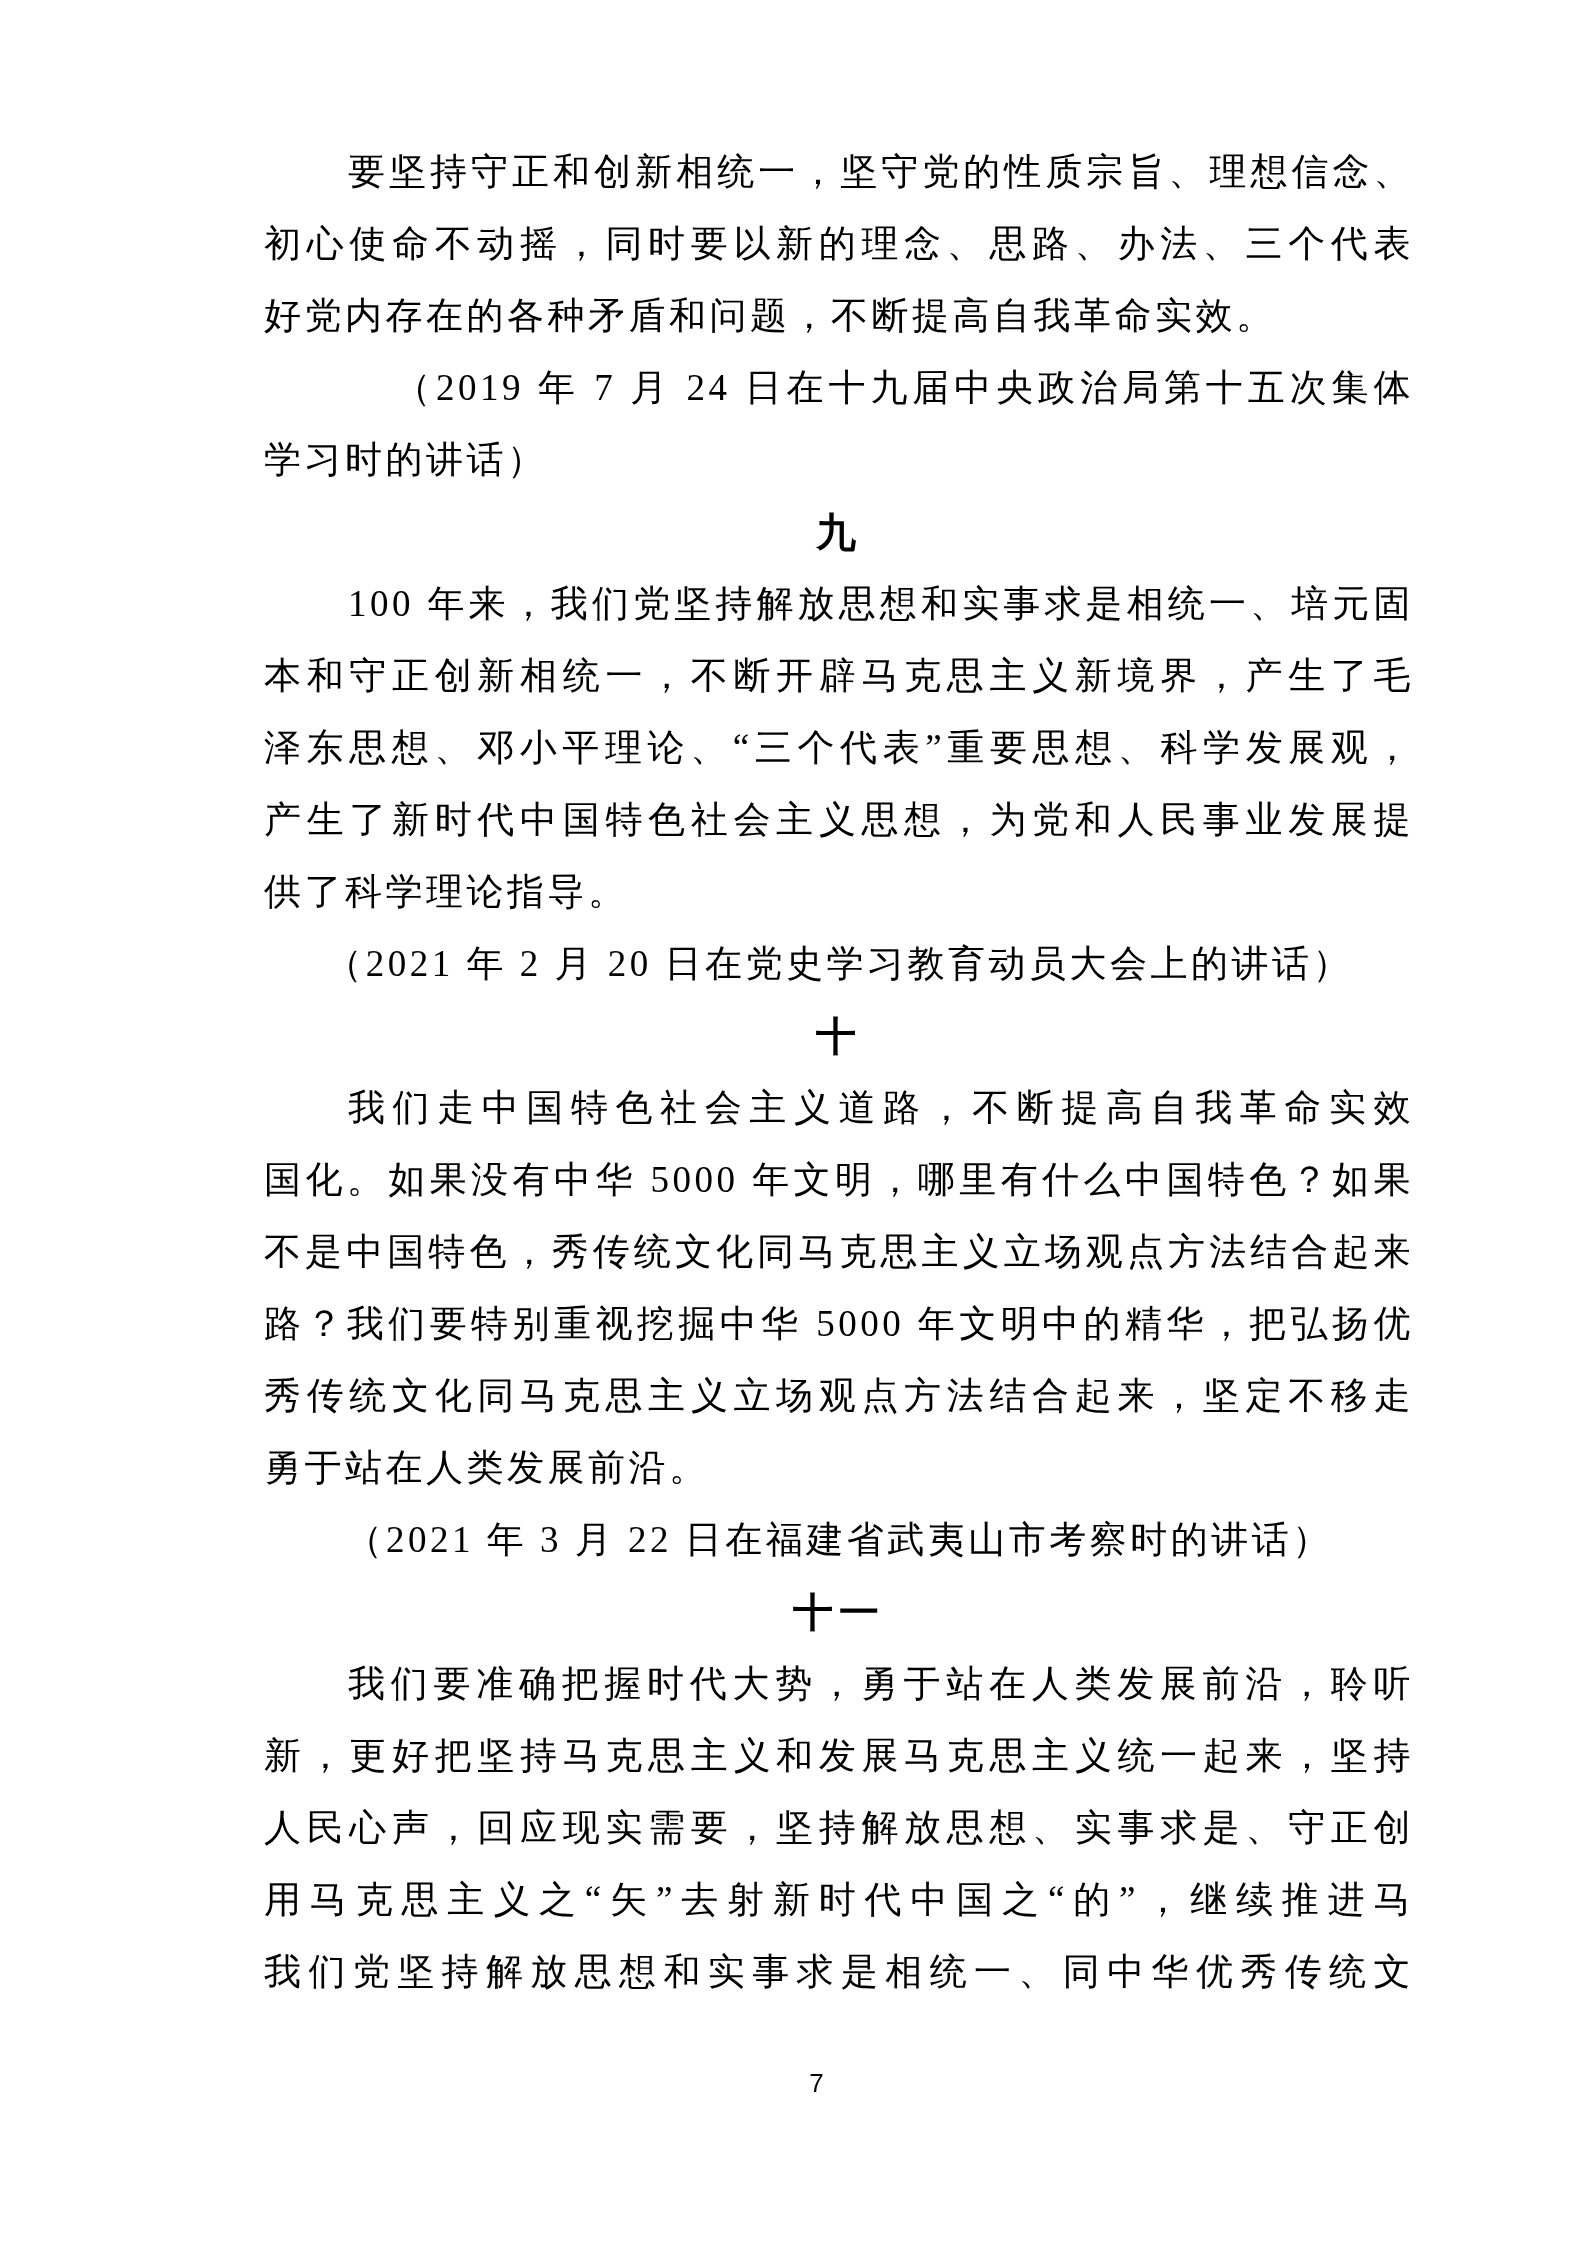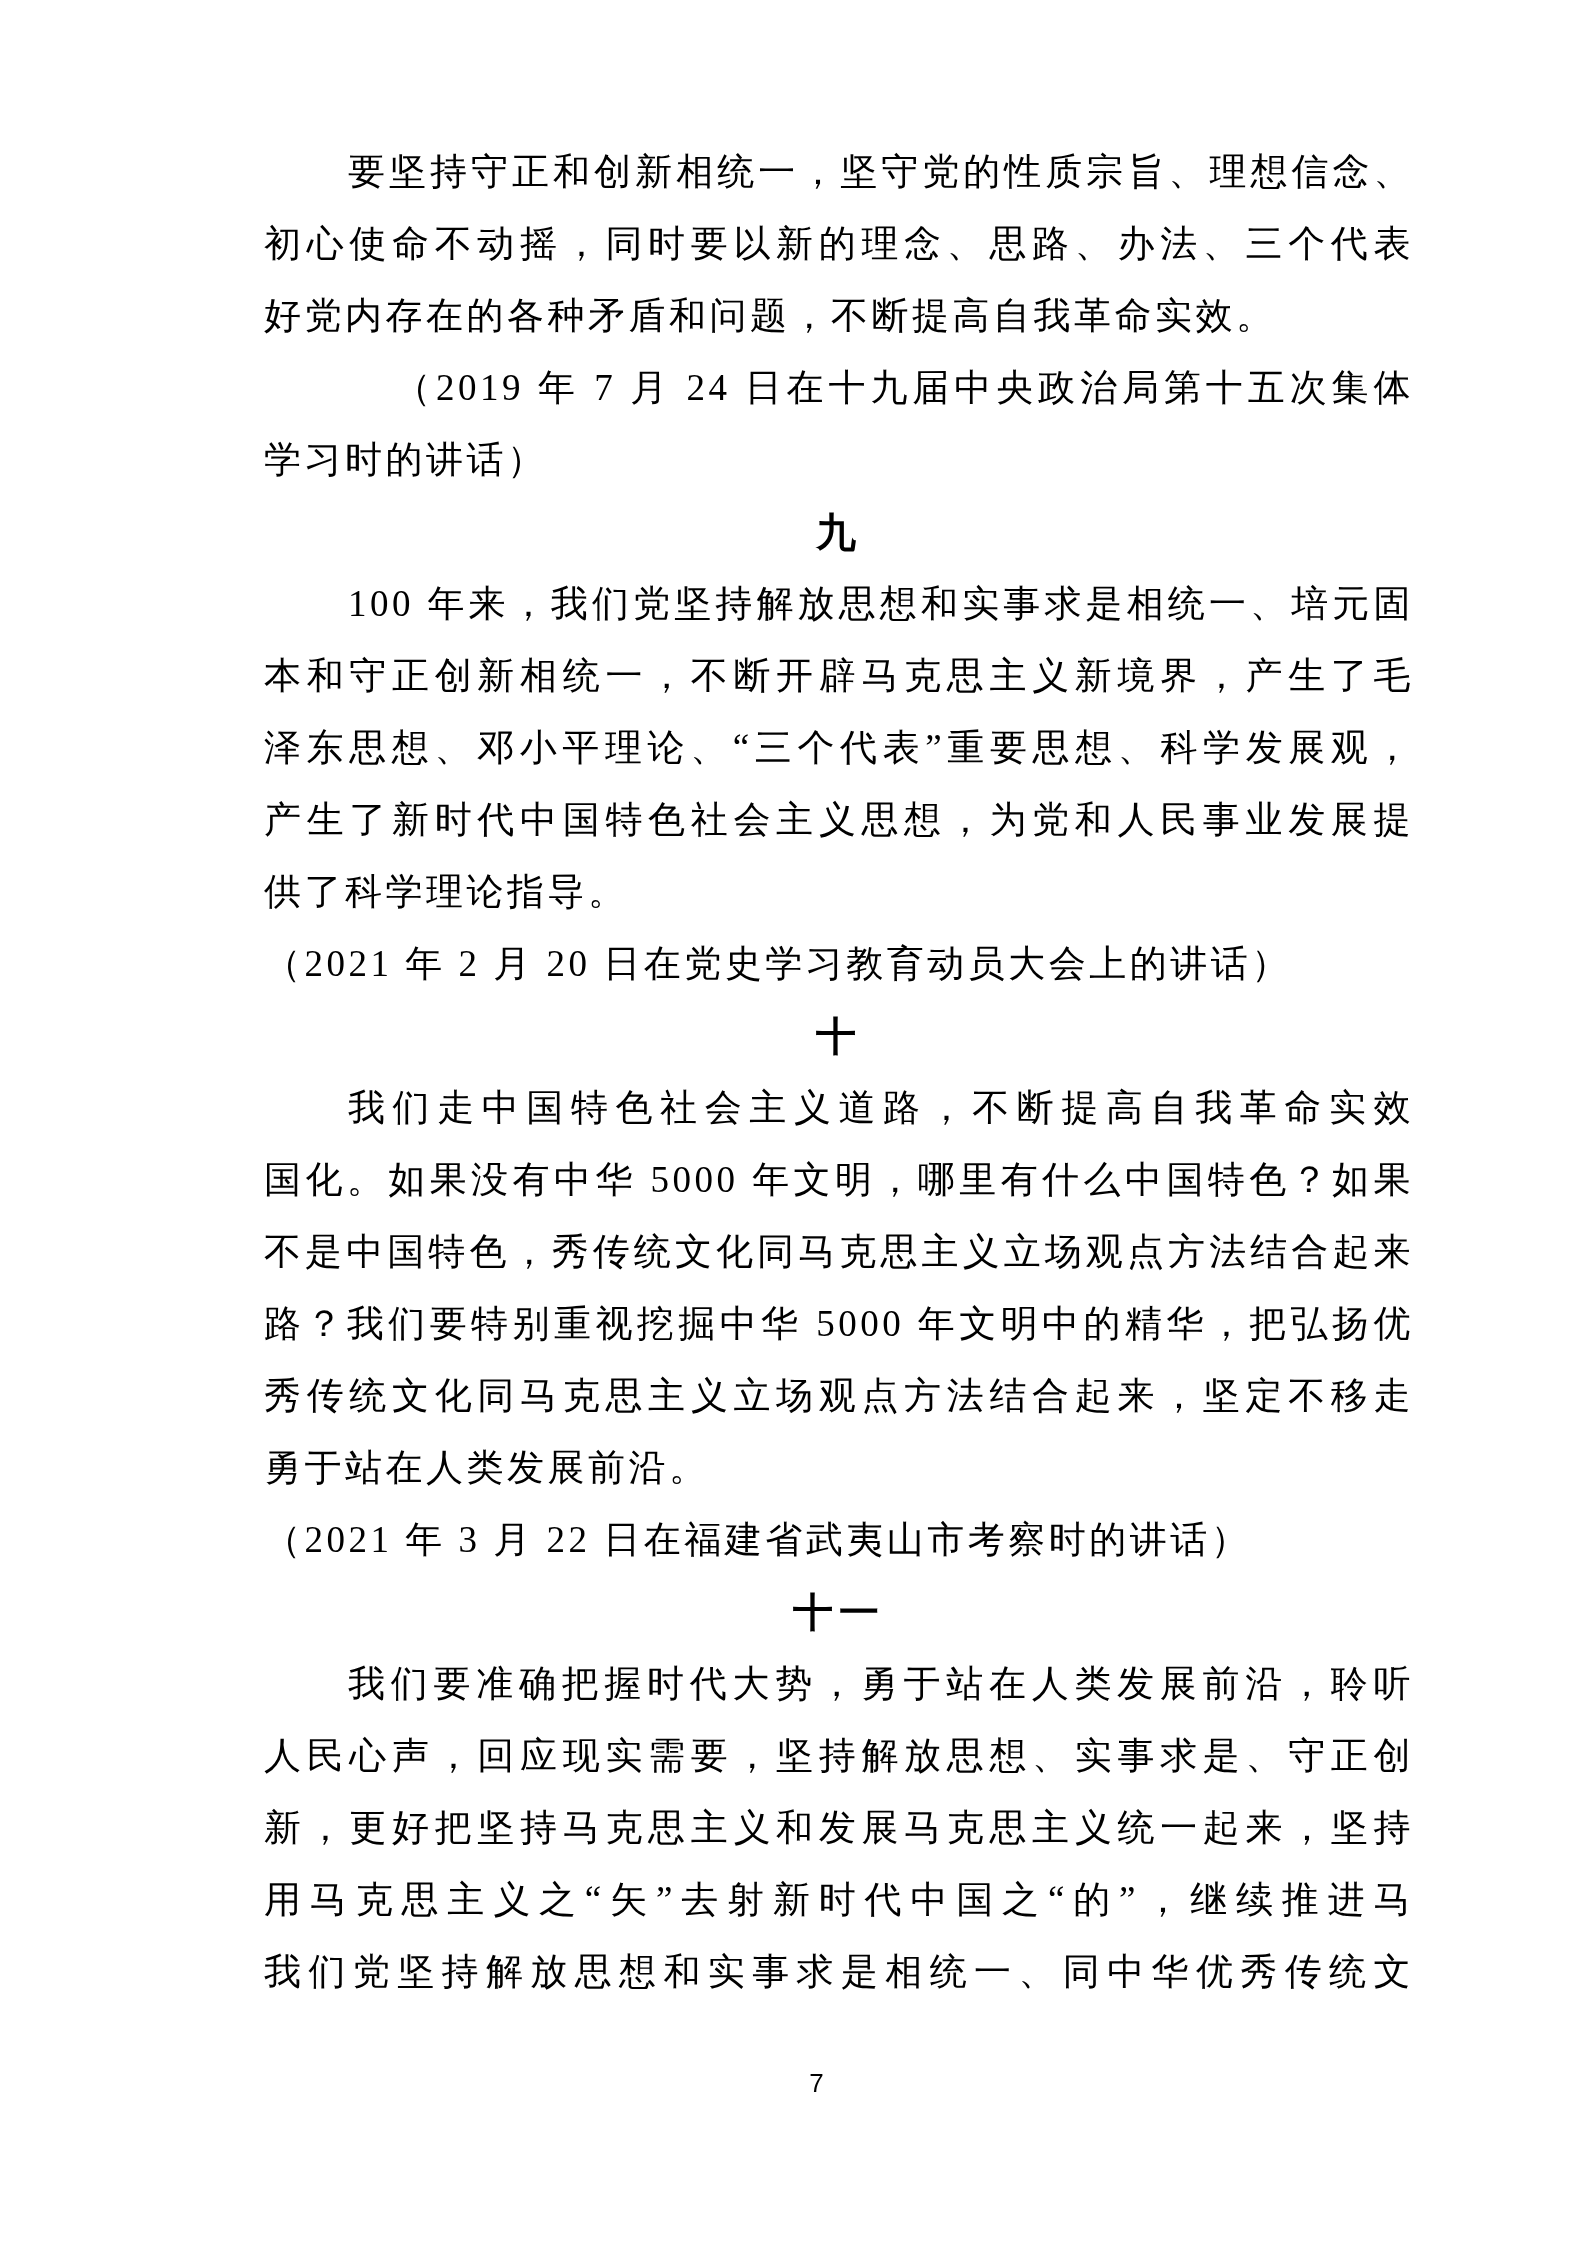--- a/index.html
+++ b/index.html
@@ -39,21 +39,21 @@
     text-align: justify;
     text-align-last: justify;
   }
   .line.indent {
     padding-left: 84px;
   }
   .line.cit-indent {
     padding-left: 130px;
   }
   .line.right {
-    text-align: left;
+    text-align: center;
   }
   .section-header {
     font-family: "Liberation Sans", "DejaVu Sans", sans-serif;
     font-weight: 700;
     font-size: 40px;
     line-height: 72px;
     letter-spacing: 6px;
     text-align: center;
     color: #000000;
   }
@@ -102,20 +102,20 @@
         <div class="line fill">路？我们要特别重视挖掘中华 5000 年文明中的精华，把弘扬优</div>
         <div class="line fill">秀传统文化同马克思主义立场观点方法结合起来，坚定不移走</div>
         <div class="line">勇于站在人类发展前沿。</div>
       </div>
       <div class="para">
         <div class="line right">（2021 年 3 月 22 日在福建省武夷山市考察时的讲话）</div>
       </div>
       <div class="section-header">十一</div>
       <div class="para">
         <div class="line fill indent">我们要准确把握时代大势，勇于站在人类发展前沿，聆听</div>
+        <div class="line fill">新，更好把坚持马克思主义和发展马克思主义统一起来，坚持</div>
         <div class="line fill">人民心声，回应现实需要，坚持解放思想、实事求是、守正创</div>
-        <div class="line fill">新，更好把坚持马克思主义和发展马克思主义统一起来，坚持</div>
         <div class="line fill">用马克思主义之“矢”去射新时代中国之“的”，继续推进马</div>
         <div class="line fill">我们党坚持解放思想和实事求是相统一、同中华优秀传统文</div>
       </div>
     </div>
   <div class="page-number">7</div>
 </div>
 
 </body></html>

